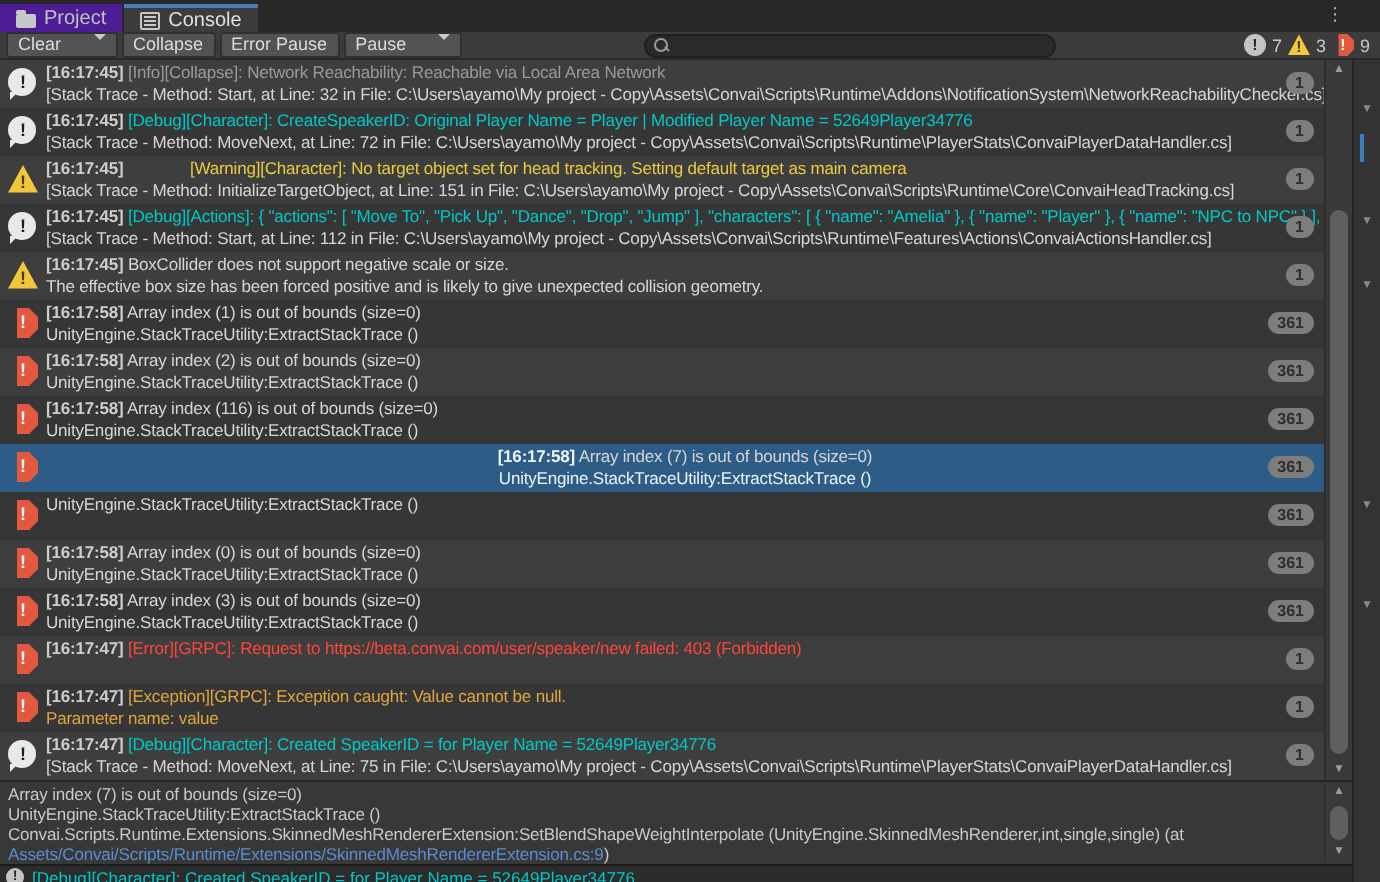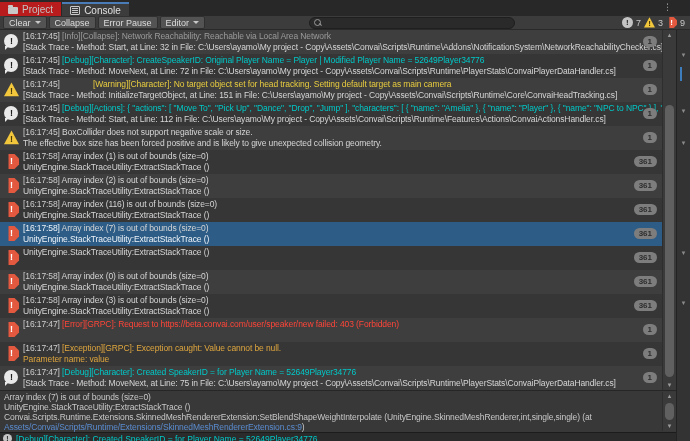--- a/index.html
+++ b/index.html
@@ -1,30 +1,30 @@
 <!DOCTYPE html>
 <html><head>
 <meta charset="utf-8">
 <style>
   html,body{margin:0;padding:0;background:#1e1e1e;}
   .win{position:relative;width:690px;height:441px;background:#383838;overflow:hidden;
        font-family:"Liberation Sans", sans-serif;color:#cdcdcd;-webkit-font-smoothing:antialiased;}
   
   .tabbar{position:absolute;top:0;left:0;right:0;height:16px;background:#282828;display:flex;align-items:flex-end;}
-  .tab{height:14px;display:flex;align-items:center;gap:4px;padding:0 8px;font-size:10px;color:#c2c2c2;background:#b91c1c;margin-right:1px;}
+  .tab{height:14px;display:flex;align-items:center;gap:4px;padding:0 8px;font-size:10px;color:#c2c2c2;background:#4c1d95;margin-right:1px;}
   .tab.active{background:#3c3c3c;color:#e0e0e0;border-top:2px solid #4a7cb8;height:12px;}
   .tab-ico{width:10px;height:9px;position:relative;flex:none;}
   .folder{position:absolute;left:0;top:2px;width:10px;height:7px;background:#c8c8c8;border-radius:1px;}
   .folder::before{content:'';position:absolute;left:0;top:-2px;width:5px;height:2px;background:#c8c8c8;border-radius:1px 1px 0 0;}
   .consoleico{position:absolute;inset:0;border:1px solid #c8c8c8;border-radius:1px;}
   .consoleico::before{content:'';position:absolute;left:1px;top:1px;right:1px;height:1px;background:#c8c8c8;box-shadow:0 2px 0 #c8c8c8,0 4px 0 #c8c8c8;}
   .kebab{position:absolute;right:18px;top:1px;font-size:9px;color:#b5b5b5;line-height:13px;}
   
   .toolbar{position:absolute;top:16px;left:0;right:0;height:14px;background:#3c3c3c;border-bottom:1px solid #292929;display:flex;align-items:center;padding:0 3px;box-sizing:border-box;font-size:9px;}
-  .tbtn{background:#535353;border:1px solid #303030;border-radius:2px;height:11px;display:flex;align-items:center;padding:0 5px;margin-right:2px;color:#dcdcdc;white-space:nowrap;}
+  .tbtn{background:#535353;border:1px solid #303030;border-radius:2px;height:11px;display:flex;align-items:flex-start;padding:0 5px;margin-right:2px;color:#dcdcdc;white-space:nowrap;gap:12px;}
   .caret{width:0;height:0;border-left:3px solid transparent;border-right:3px solid transparent;border-top:3px solid #c8c8c8;margin-left:4px;}
   .searchwrap{flex:1;display:flex;justify-content:center;}
   .search{width:196px;height:10px;background:#2a2a2a;border:1px solid #1f1f1f;border-radius:6px;display:flex;align-items:center;padding:0 4px;}
   .mag{width:5px;height:5px;border:1px solid #9a9a9a;border-radius:50%;position:relative;flex:none;}
   .mag::after{content:'';position:absolute;left:4px;top:4px;width:3px;height:1px;background:#9a9a9a;transform:rotate(45deg);}
   .search input{background:transparent;border:none;outline:none;color:#ddd;font-size:8px;width:100%;}
   .counts{display:flex;align-items:center;gap:3px;margin-left:6px;margin-right:2px;}
   .cnum{color:#c8c8c8;font-size:9px;}
   .mini{width:11px;height:11px;position:relative;flex:none;}
   .mini .shape{position:absolute;inset:0;}
@@ -52,22 +52,22 @@
   .icon.log .mark{color:#1e1e1e;line-height:14px;}
   .lines{flex:1;overflow:hidden;padding-top:1px;}
   .l1,.l2{white-space:nowrap;overflow:hidden;font-size:8.5px;line-height:11px;letter-spacing:-0.1px;}
   .l2{color:#cfcfcf;}
   .c-plain{color:#d6d6d6;}
   .c-gray{color:#9a9a9a;}
   .c-cyan{color:#00c8c8;}
   .c-yellow{color:#e8cc3f;margin-left:31px;}
   .c-red{color:#ff4538;}
   .c-orange{color:#dfa63e;}
-  .row.selected .l1,.row.selected .l2,.row.selected .time{color:#eef3f8;}
-  .time{color:#cdcdcd;}
+  .row.selected .l1,.row.selected .l2,.row.selected .time{color:#eef3f8;text-align:center;}
+  .time{color:#cdcdcd;font-weight:bold;}
   .badge{position:absolute;right:5px;top:6px;background:#7d7d7d;color:#2e2e2e;font-size:8px;font-weight:bold;border-radius:7px;padding:1px 5px;line-height:9px;}
   
   .vscroll{position:absolute;top:30px;left:662px;width:14px;height:361px;background:#3a3a3a;border-left:1px solid #2e2e2e;box-sizing:border-box;}
   .arrow{position:absolute;left:0;right:0;text-align:center;font-size:6px;color:#9a9a9a;line-height:7px;}
   .thumb{position:absolute;left:2px;width:9px;background:#606060;border-radius:5px;}
   .strip{position:absolute;top:30px;left:676px;width:14px;bottom:0;background:#333;border-left:1px solid #232323;box-sizing:border-box;}
   .fold{position:absolute;left:0;right:0;text-align:center;font-size:6px;color:#8a8a8a;}
   .bluebar{position:absolute;left:3px;top:37px;width:2px;height:14px;background:#3e7dbd;}
   
   .detail{position:absolute;top:390px;left:0;width:676px;height:42px;background:#383838;border-top:1px solid #262626;box-sizing:border-box;overflow:hidden;}
@@ -107,21 +107,21 @@
       <span>Clear</span>
       <span class="caret"></span>
     </div>
     <div class="tbtn">
       <span>Collapse</span>
     </div>
     <div class="tbtn">
       <span>Error Pause</span>
     </div>
     <div class="tbtn">
-      <span>Editor</span>
+      <span>Pause</span>
       <span class="caret"></span>
     </div>
     <div class="searchwrap">
       <div class="search">
         <span class="mag"></span>
         <input value="" style="">
       </div>
     </div>
     <div class="counts">
       <span class="mini log">

